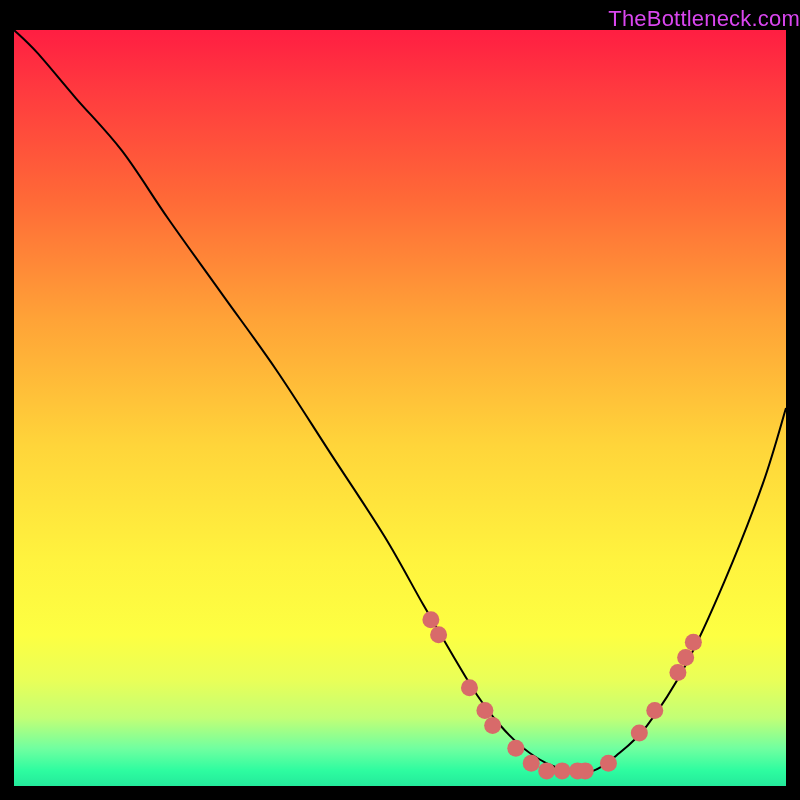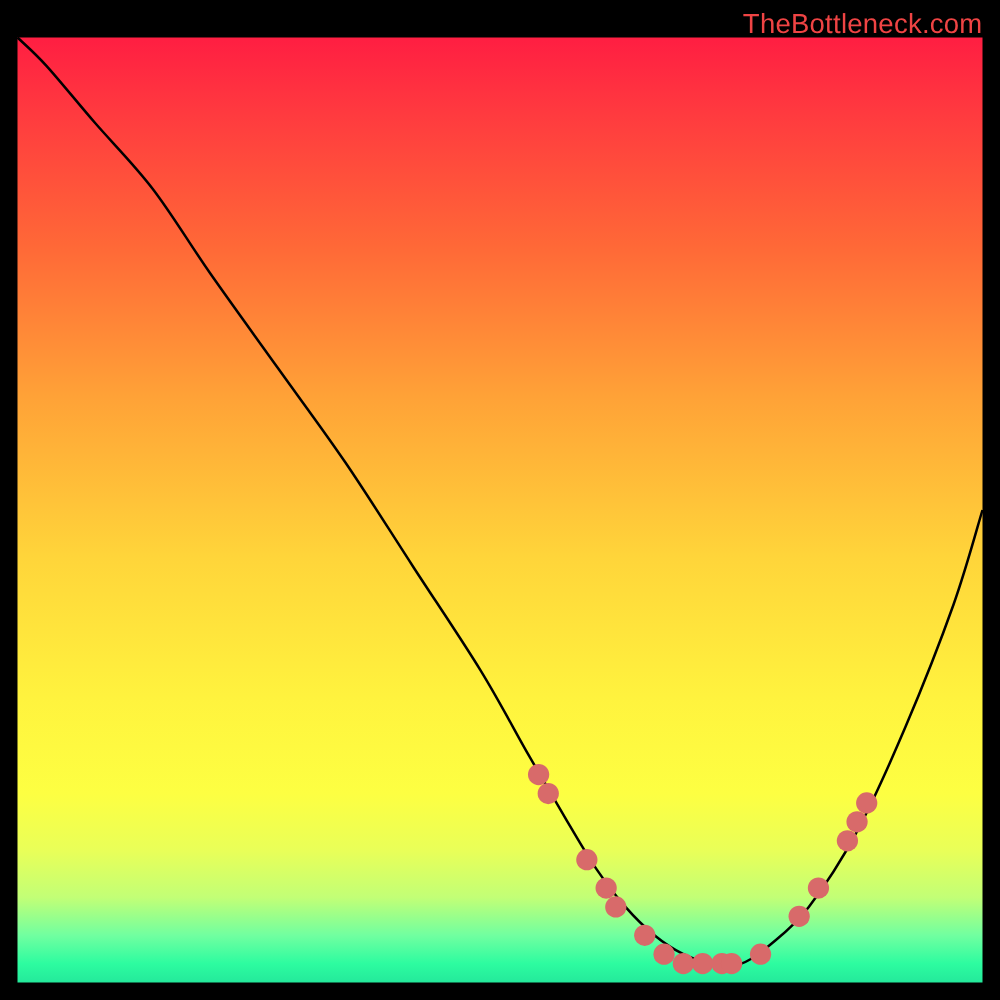--- a/index.html
+++ b/index.html
@@ -20,24 +20,24 @@
       #fdff42 80%,
       #e9ff58 86%,
       #c2ff76 91%,
       #71ffa0 95%,
       #2dfca0 98%,
       #24e99b 100%);
   }
   .watermark {
     position: absolute;
     top: 6px;
-    right: 14px;
+    right: 0;
     font-family: Arial, Helvetica, sans-serif;
     font-size: 22px;
-    color: #ef4444;
+    color: #d946ef;
     letter-spacing: 0.2px;
   }
   svg.curve {
     position: absolute;
     left: 14px;
     top: 30px;
     width: 772px;
     height: 756px;
     overflow: visible;
   }

